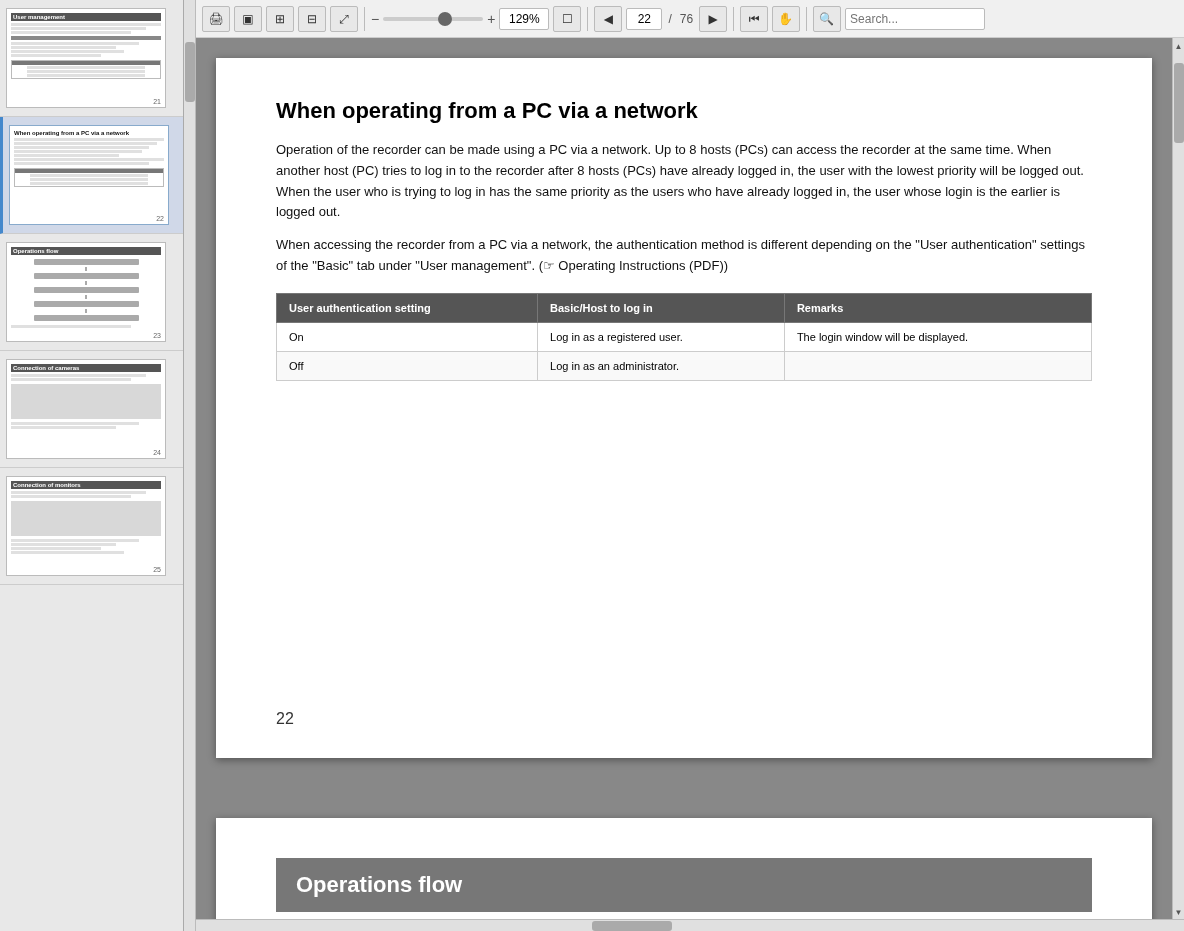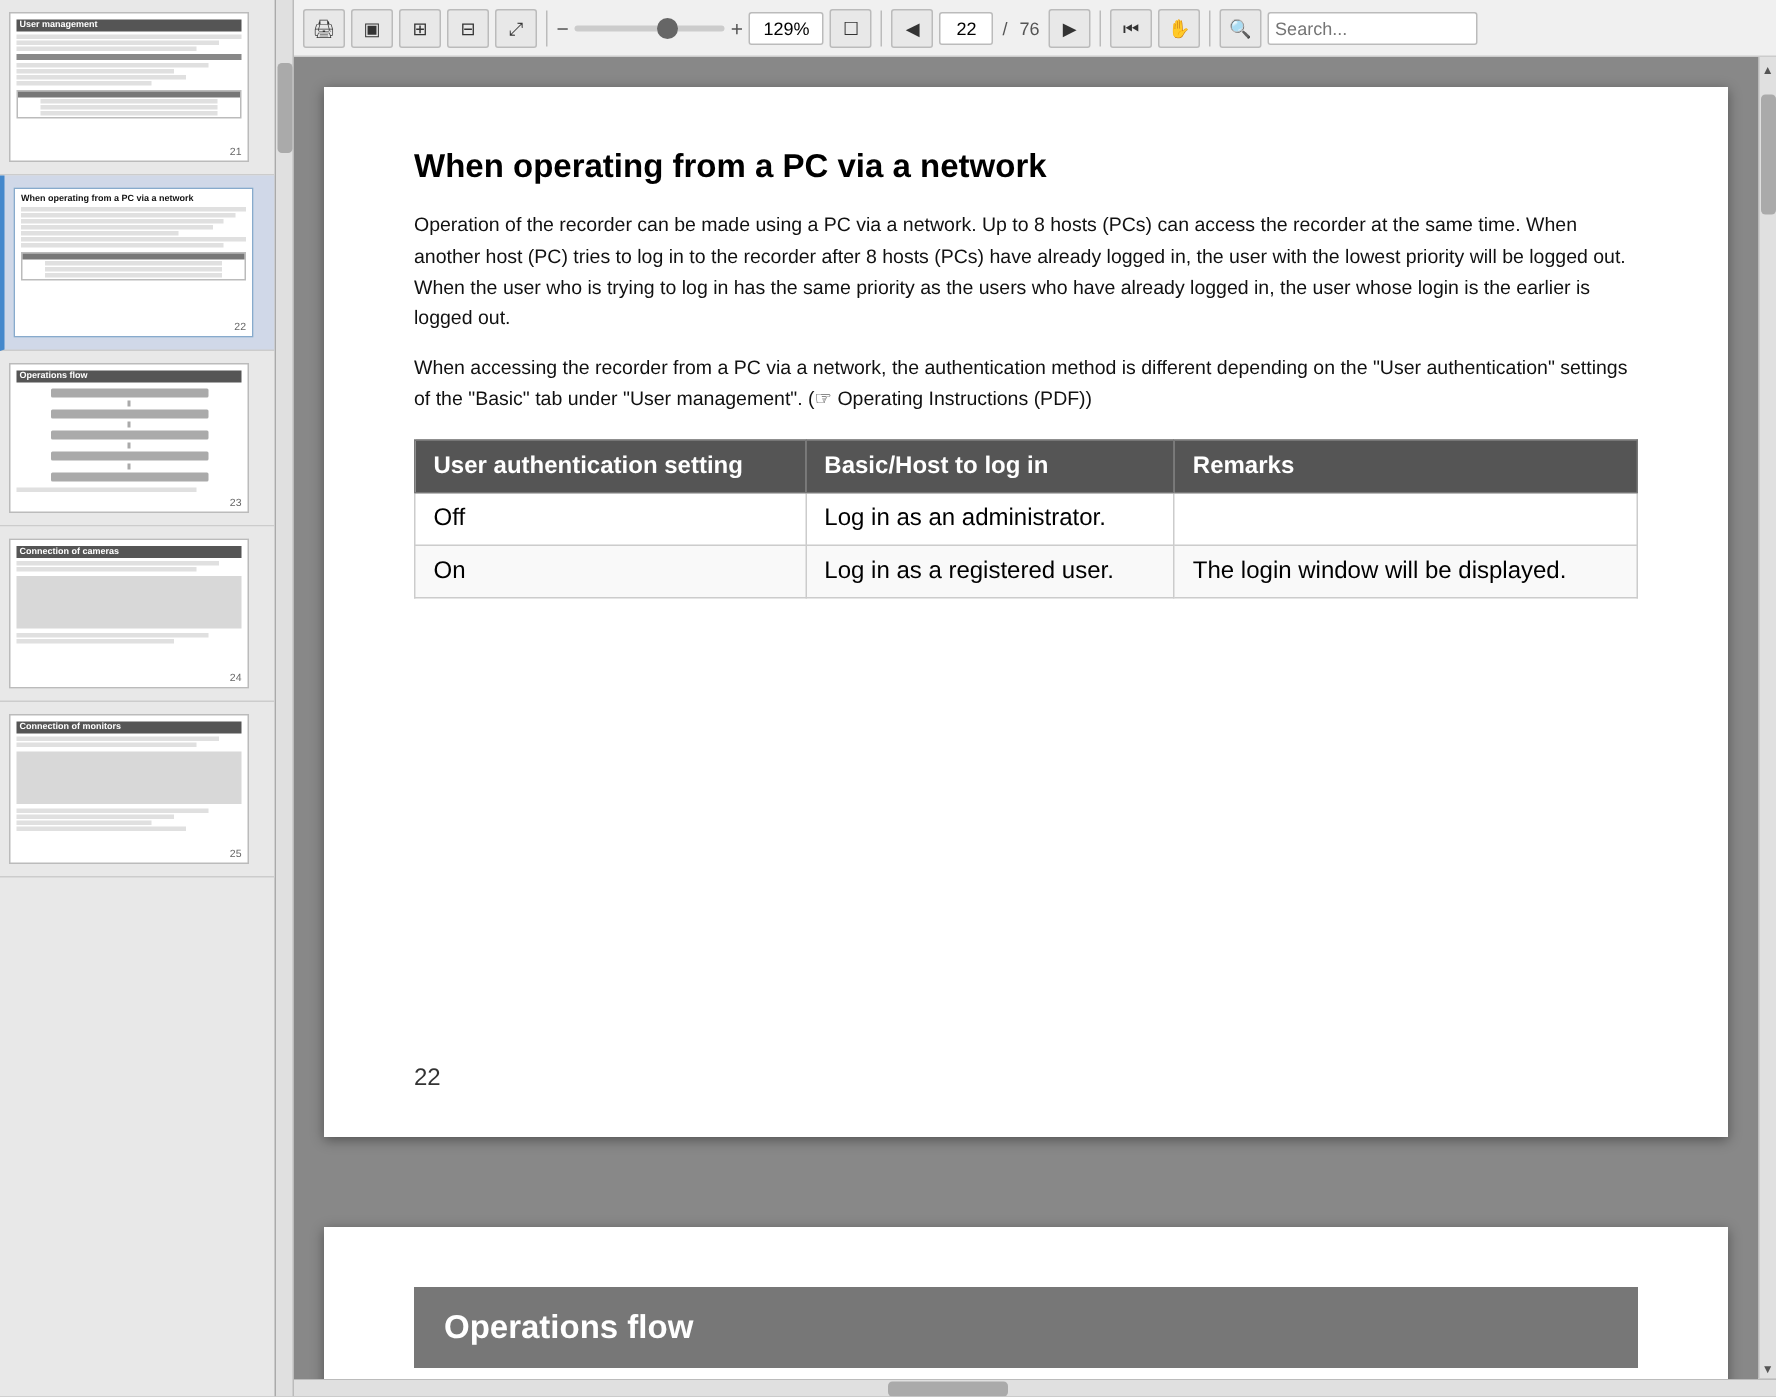--- a/index.html
+++ b/index.html
@@ -199,21 +199,21 @@
       line-height: 1.6;
       color: #111;
       margin-bottom: 12px;
     }
 
     
     .auth-table {
       width: 100%;
       border-collapse: collapse;
       margin: 16px 0;
-      font-size: 16px;
+      font-size: 11px;
     }
     .auth-table th {
       background: #555;
       color: white;
       padding: 8px 12px;
       text-align: left;
       font-weight: bold;
       border: 1px solid #777;
     }
     .auth-table td {
@@ -471,29 +471,29 @@
           <table class="auth-table">
             <thead>
               <tr>
                 <th>User authentication setting</th>
                 <th>Basic/Host to log in</th>
                 <th>Remarks</th>
               </tr>
             </thead>
             <tbody>
               <tr>
+                <td>On</td>
+                <td>Log in as a registered user.</td>
+                <td>The login window will be displayed.</td>
+              </tr>
+              <tr>
                 <td>Off</td>
                 <td>Log in as an administrator.</td>
                 <td></td>
               </tr>
-              <tr>
-                <td>On</td>
-                <td>Log in as a registered user.</td>
-                <td>The login window will be displayed.</td>
-              </tr>
             </tbody>
           </table>
 
           <div class="page-number">22</div>
         </div>
       </div>
 
       <div class="page-wrapper">
         <div class="ops-page">
           <div class="ops-header">Operations flow</div>

